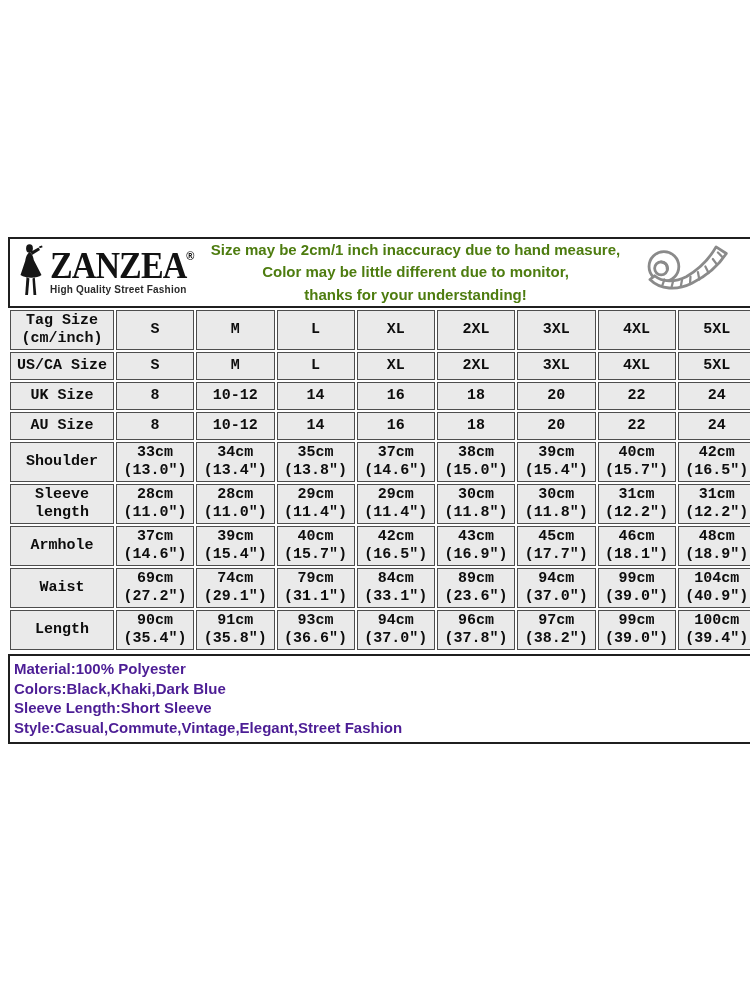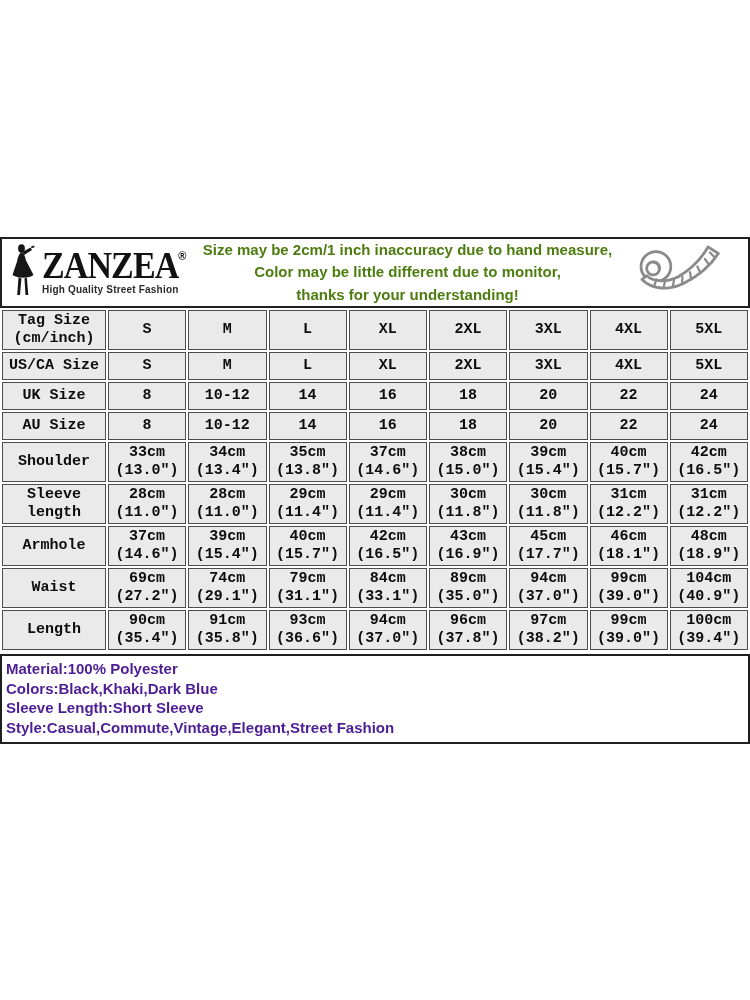--- a/index.html
+++ b/index.html
@@ -1,18 +1,18 @@
 <!DOCTYPE html>
 <html><head>
 <meta charset="utf-8">
 <style>
   html,body{margin:0;padding:0;background:#fff;}
   .sheet{position:relative;width:750px;height:1000px;background:#ffffff;overflow:hidden;
          font-family:"Liberation Sans",sans-serif;color:#000;}
-  .content{position:absolute;left:0;top:237px;width:618px;}
+  .content{position:absolute;left:8px;top:237px;width:618px;}
 
   
   .header-box{box-sizing:border-box;width:750px;height:71px;border:2px solid #1f1f1f;
               display:flex;align-items:center;background:#fff;}
   .logo{flex:0 0 auto;display:flex;align-items:center;padding-left:7px;width:190px;}
   .logo-figure{flex:0 0 auto;}
   .logo-text{margin-left:3px;}
   .brand-line{font-family:"Liberation Serif",serif;font-weight:bold;font-size:37px;line-height:.85;
               color:#121212;letter-spacing:-1px;transform:scaleX(.92);transform-origin:left center;white-space:nowrap;}
   .reg{font-size:12px;font-family:"Liberation Sans",sans-serif;vertical-align:18px;letter-spacing:0;}
@@ -199,21 +199,21 @@
           <th>Waist</th>
           <td>69cm
 (27.2")</td>
           <td>74cm
 (29.1")</td>
           <td>79cm
 (31.1")</td>
           <td>84cm
 (33.1")</td>
           <td>89cm
-(35.0")</td>
+(23.6")</td>
           <td>94cm
 (37.0")</td>
           <td>99cm
 (39.0")</td>
           <td>104cm
 (40.9")</td>
         </tr>
         <tr class="h3">
           <th>Length</th>
           <td>90cm

